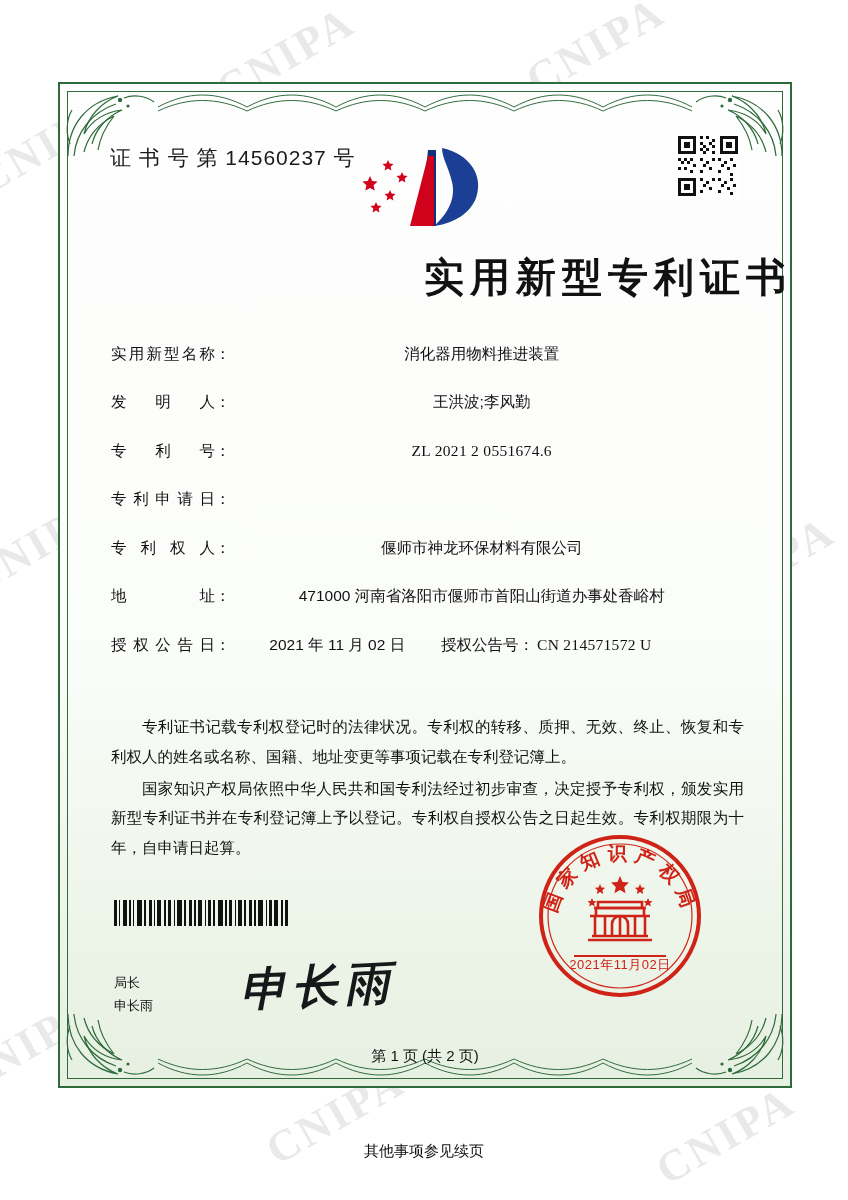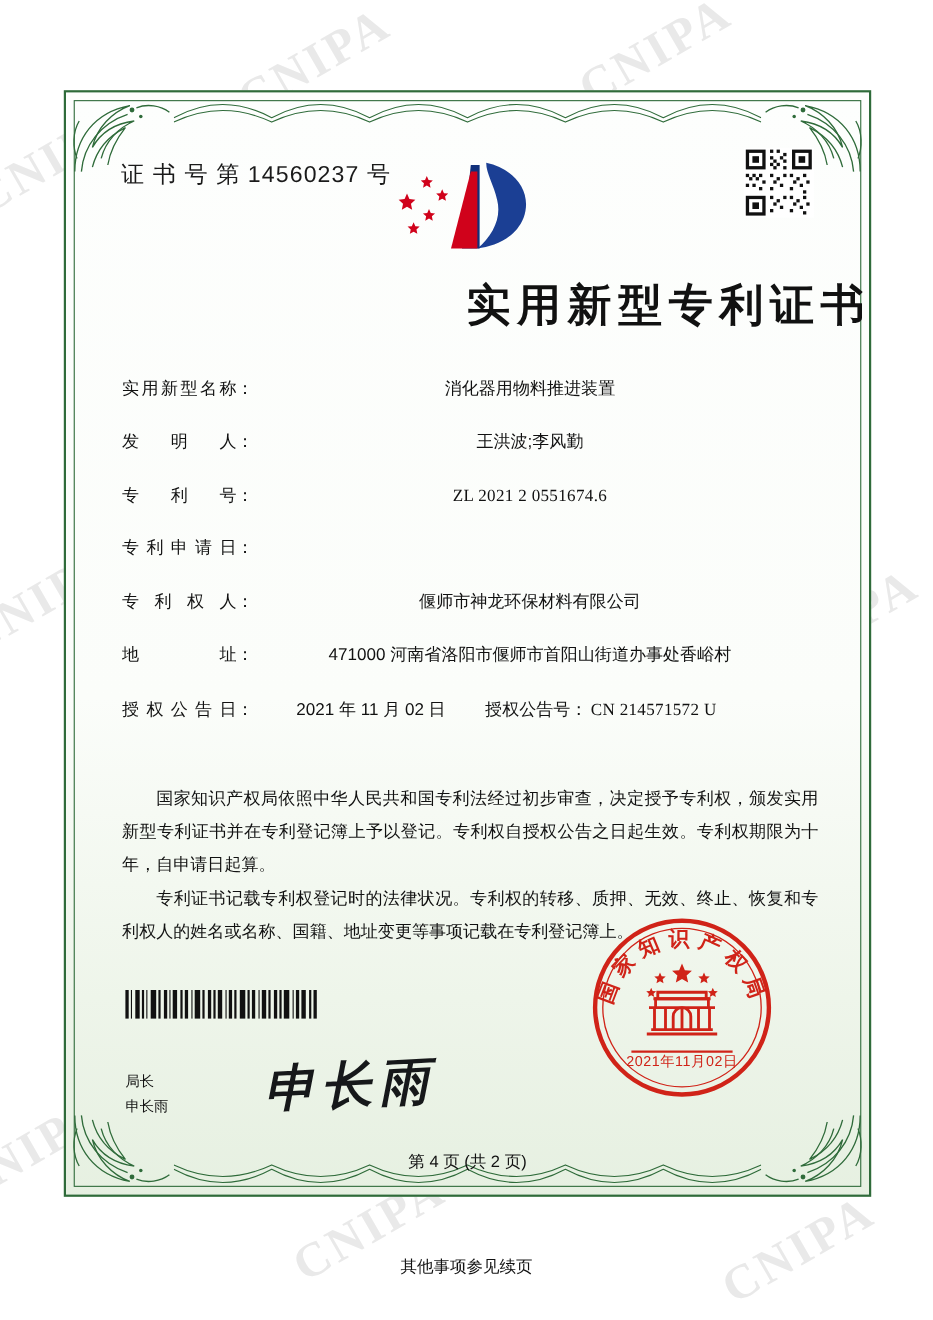--- a/index.html
+++ b/index.html
@@ -458,22 +458,22 @@
         </span>
         <span class="split-right">
           <span class="f-label2">授权公告号</span>
           <span class="f-colon">：</span>
           <span class="f-value latin">CN 214571572 U</span>
         </span>
       </div>
     </div>
 
     <div class="paras">
+      <p>专利证书记载专利权登记时的法律状况。专利权的转移、质押、无效、终止、恢复和专利权人的姓名或名称、国籍、地址变更等事项记载在专利登记簿上。</p>
       <p>国家知识产权局依照中华人民共和国专利法经过初步审查，决定授予专利权，颁发实用新型专利证书并在专利登记簿上予以登记。专利权自授权公告之日起生效。专利权期限为十年，自申请日起算。</p>
-      <p>专利证书记载专利权登记时的法律状况。专利权的转移、质押、无效、终止、恢复和专利权人的姓名或名称、国籍、地址变更等事项记载在专利登记簿上。</p>
     </div>
 
     <div class="barcode">
       <i style="width:3px"></i>
         <i style="width:2px;background:transparent"></i>
       <i style="width:1px"></i>
         <i style="width:3px;background:transparent"></i>
       <i style="width:4px"></i>
         <i style="width:2px;background:transparent"></i>
       <i style="width:2px"></i>
@@ -574,17 +574,17 @@
           <path d="M64 52 l1.5 3.4 3.7 .4 -2.8 2.5 .8 3.6 -3.2-1.9 -3.2 1.9 .8-3.6 -2.8-2.5 3.7-.4 Z"></path>
           <path d="M104 52 l1.5 3.4 3.7 .4 -2.8 2.5 .8 3.6 -3.2-1.9 -3.2 1.9 .8-3.6 -2.8-2.5 3.7-.4 Z"></path>
           <path d="M56 66 l1.3 2.9 3.2 .3 -2.4 2.1 .7 3.1 -2.8-1.6 -2.8 1.6 .7-3.1 -2.4-2.1 3.2-.3 Z"></path>
           <path d="M112 66 l1.3 2.9 3.2 .3 -2.4 2.1 .7 3.1 -2.8-1.6 -2.8 1.6 .7-3.1 -2.4-2.1 3.2-.3 Z"></path>
         </g>
         <path d="M38 124 L130 124" stroke="#d02318" stroke-width="2" fill="none"></path>
       </svg>
       <div class="seal-date">2021年11月02日</div>
     </div>
 
-    <div class="page-no">第 4 页 (共 2 页)</div>
+    <div class="page-no">第 1 页 (共 2 页)</div>
   </div>
 </div>
 
 <div class="footnote">其他事项参见续页</div>
 
 </body></html>

